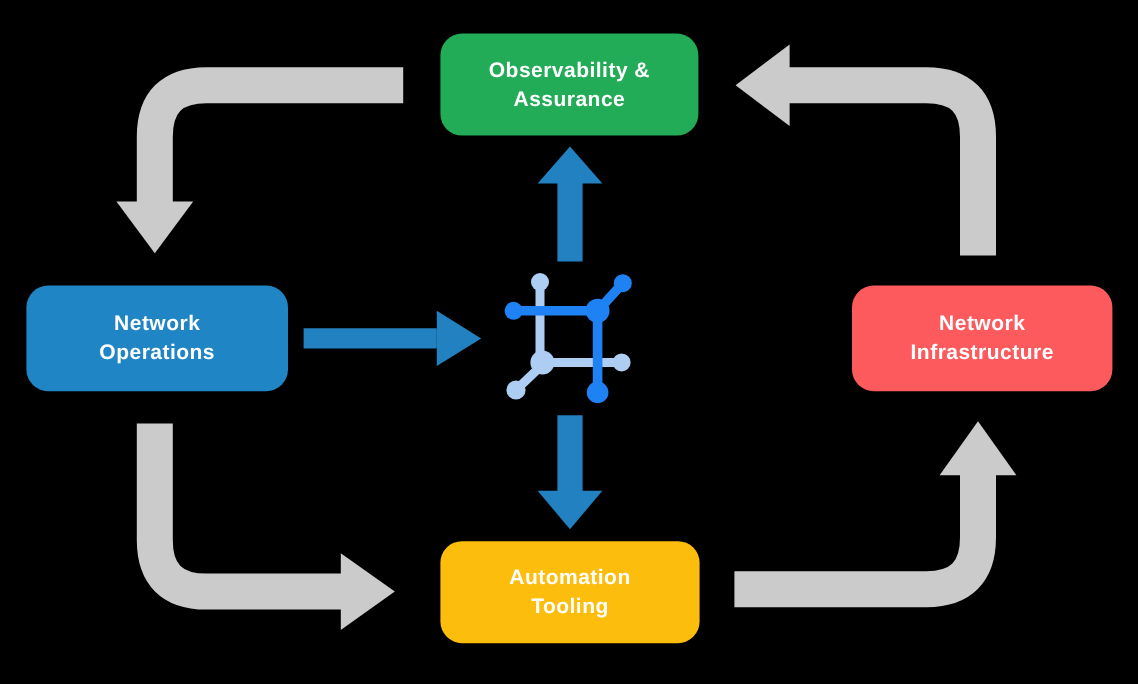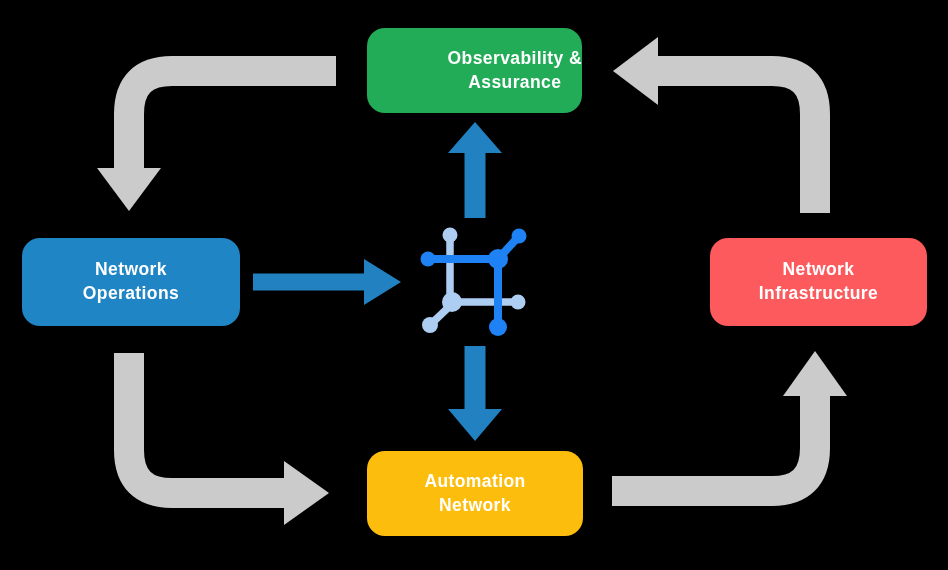--- a/index.html
+++ b/index.html
@@ -30,21 +30,21 @@
     text-align: center;
   }
   .node .label {
     color: #ffffff;
     font-size: 17.5px;
     font-weight: 600;
     line-height: 1.35;
     letter-spacing: 0.4px;
     white-space: pre-line;
   }
-  .node-observability { left: 367px; top: 28px;  width: 215px; height: 85px; justify-content: flex-end; }
+  .node-observability { left: 367px; top: 28px;  width: 215px; height: 85px; }
   .node-operations    { left: 22px;  top: 238px; width: 218px; height: 88px; }
   .node-infrastructure{ left: 710px; top: 238px; width: 217px; height: 88px; }
   .node-automation    { left: 367px; top: 451px; width: 216px; height: 85px; }
   .center-icon {
     position: absolute;
     left: 413px;
     top: 220px;
     width: 116px;
     height: 116px;
   }
@@ -105,16 +105,16 @@
 Operations</span>
   </div>
 
   <div class="node node-infrastructure" style="background: rgb(252, 90, 93);">
     <span class="label">Network
 Infrastructure</span>
   </div>
 
   <div class="node node-automation" style="background: rgb(252, 189, 12);">
     <span class="label">Automation
-Network</span>
+Tooling</span>
   </div>
 
 </div>
 
 </body></html>

